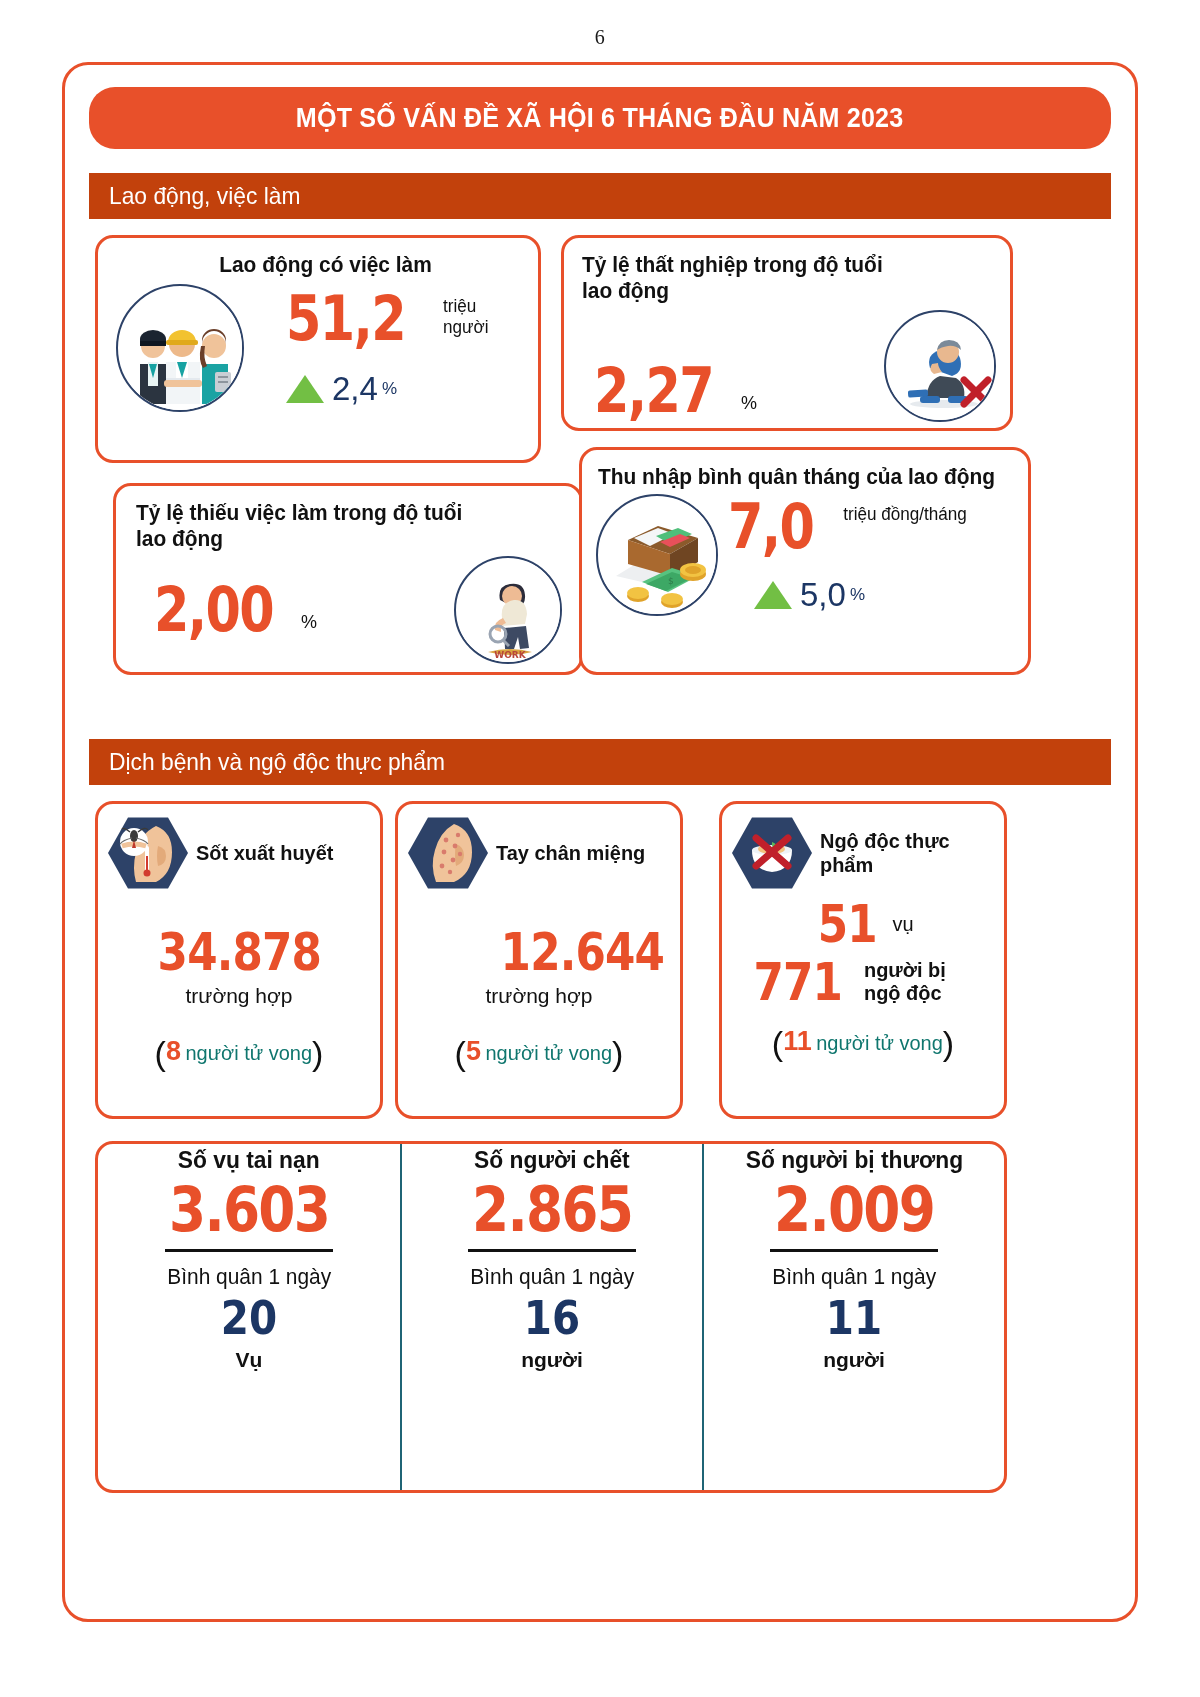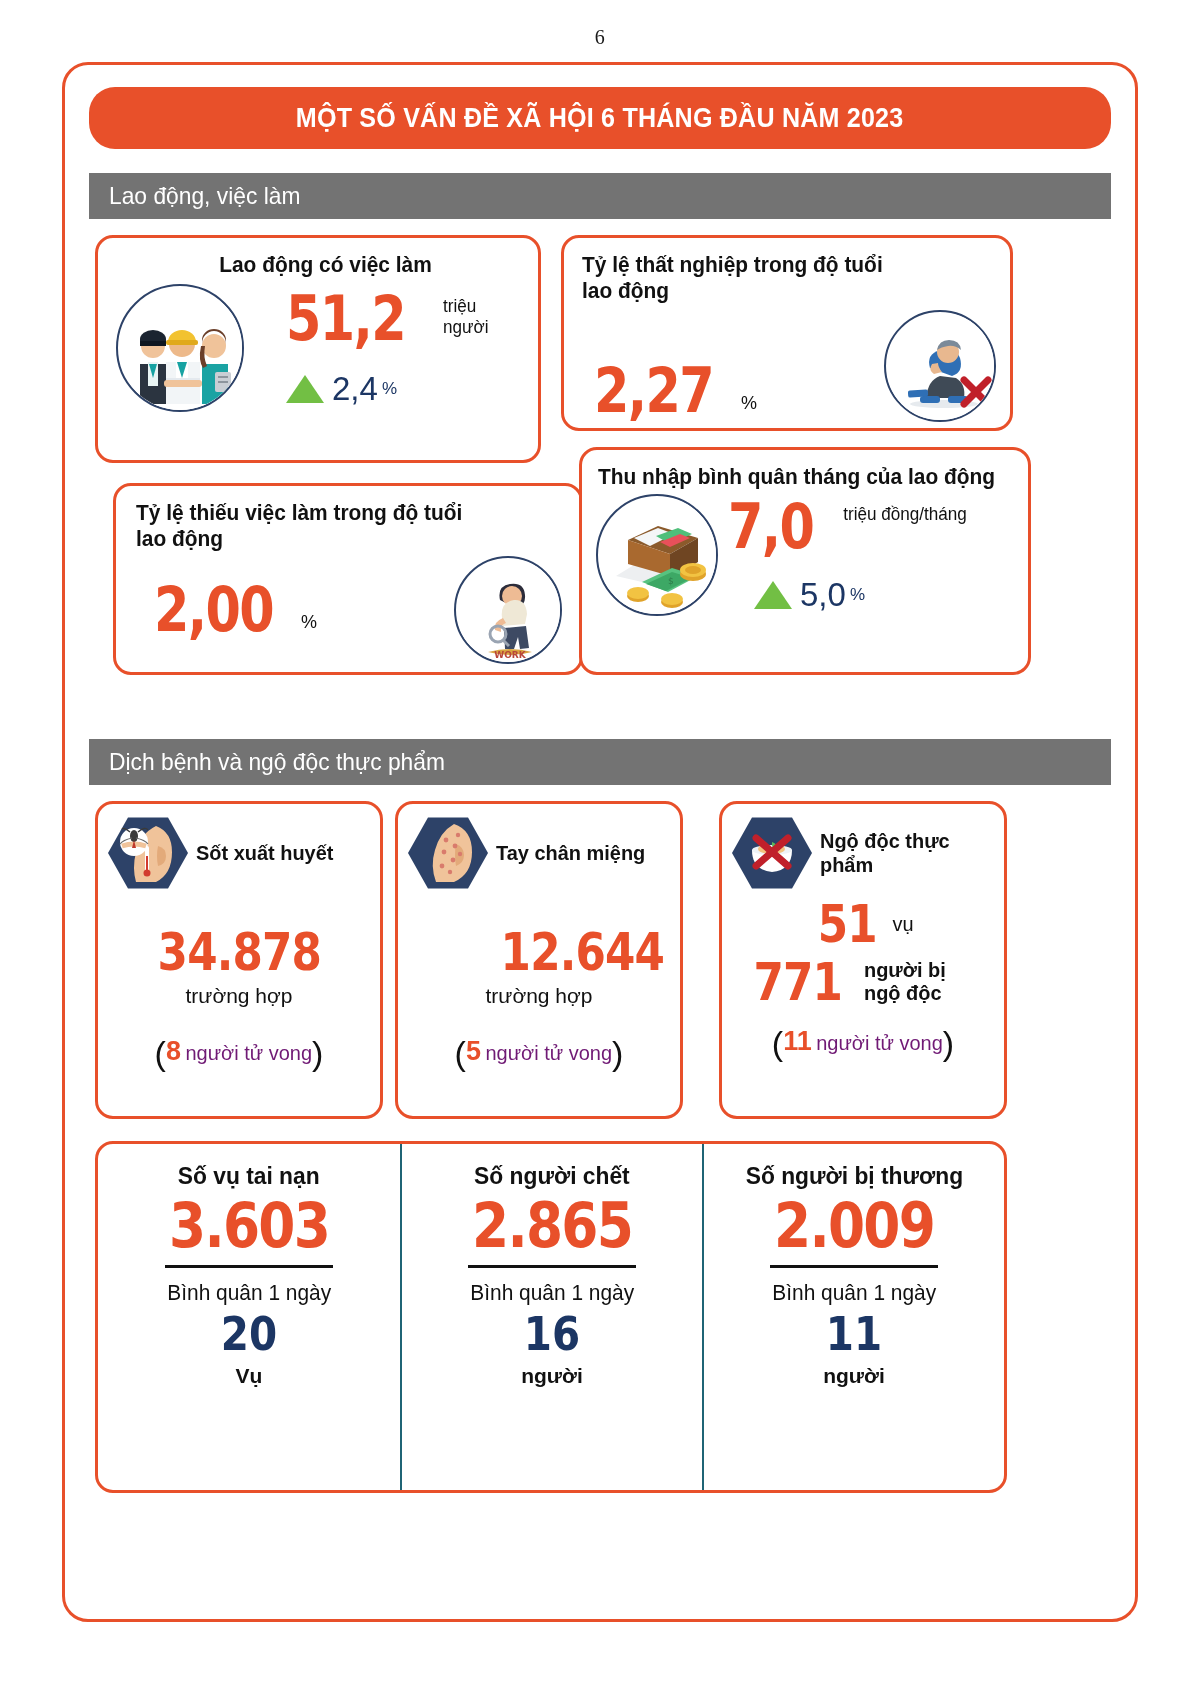--- a/index.html
+++ b/index.html
@@ -40,21 +40,21 @@
   }
   .title-banner span {
     color: #ffffff;
     font-size: 27px;
     font-weight: bold;
     letter-spacing: 0.2px;
     transform: scaleX(0.93);
   }
   
   .section-bar {
-    background: #737373;
+    background: #c2410c;
     height: 46px;
     display: flex;
     align-items: center;
     padding-left: 20px;
     margin-bottom: 16px;
   }
   .section-bar span {
     color: #ffffff;
     font-size: 24px;
     font-weight: 500;
@@ -164,34 +164,34 @@
     transform: scaleX(0.95); transform-origin: left center;
   }
   .dnum {
     color: #e8502a; font-weight: bold;
     font-family: "DejaVu Sans", sans-serif;
     font-size: 52px; letter-spacing: -1px;
     transform: scaleX(0.84); display: inline-block;
     line-height: 1;
   }
   .dsub { font-size: 21px; color: #111; transform: scaleX(0.95); }
-  .dpar { font-size: 20px; color: #701a75; }
+  .dpar { font-size: 20px; color: #0f766e; }
   .paren { font-size: 34px; color: #111; vertical-align: -5px; }
   
   .sec3 { position: relative; height: 360px; }
   .tcard {
     position: absolute; left: 6px; top: 0;
     width: 912px; height: 352px;
     display: flex;
   }
   .tcol {
     flex: 1 1 33.33%;
     display: flex; flex-direction: column;
     align-items: center;
-    padding-top: 18px;
+    padding-top: 2px;
   }
   .tcol + .tcol { border-left: 2px solid #1f6475; }
   .tcol-head {
     font-size: 24px; font-weight: bold; color: #111;
     transform: scaleX(0.95);
   }
   .tcol-num {
     color: #e8502a; font-weight: bold;
     font-family: "DejaVu Sans", sans-serif;
     font-size: 62px; letter-spacing: -2px;

